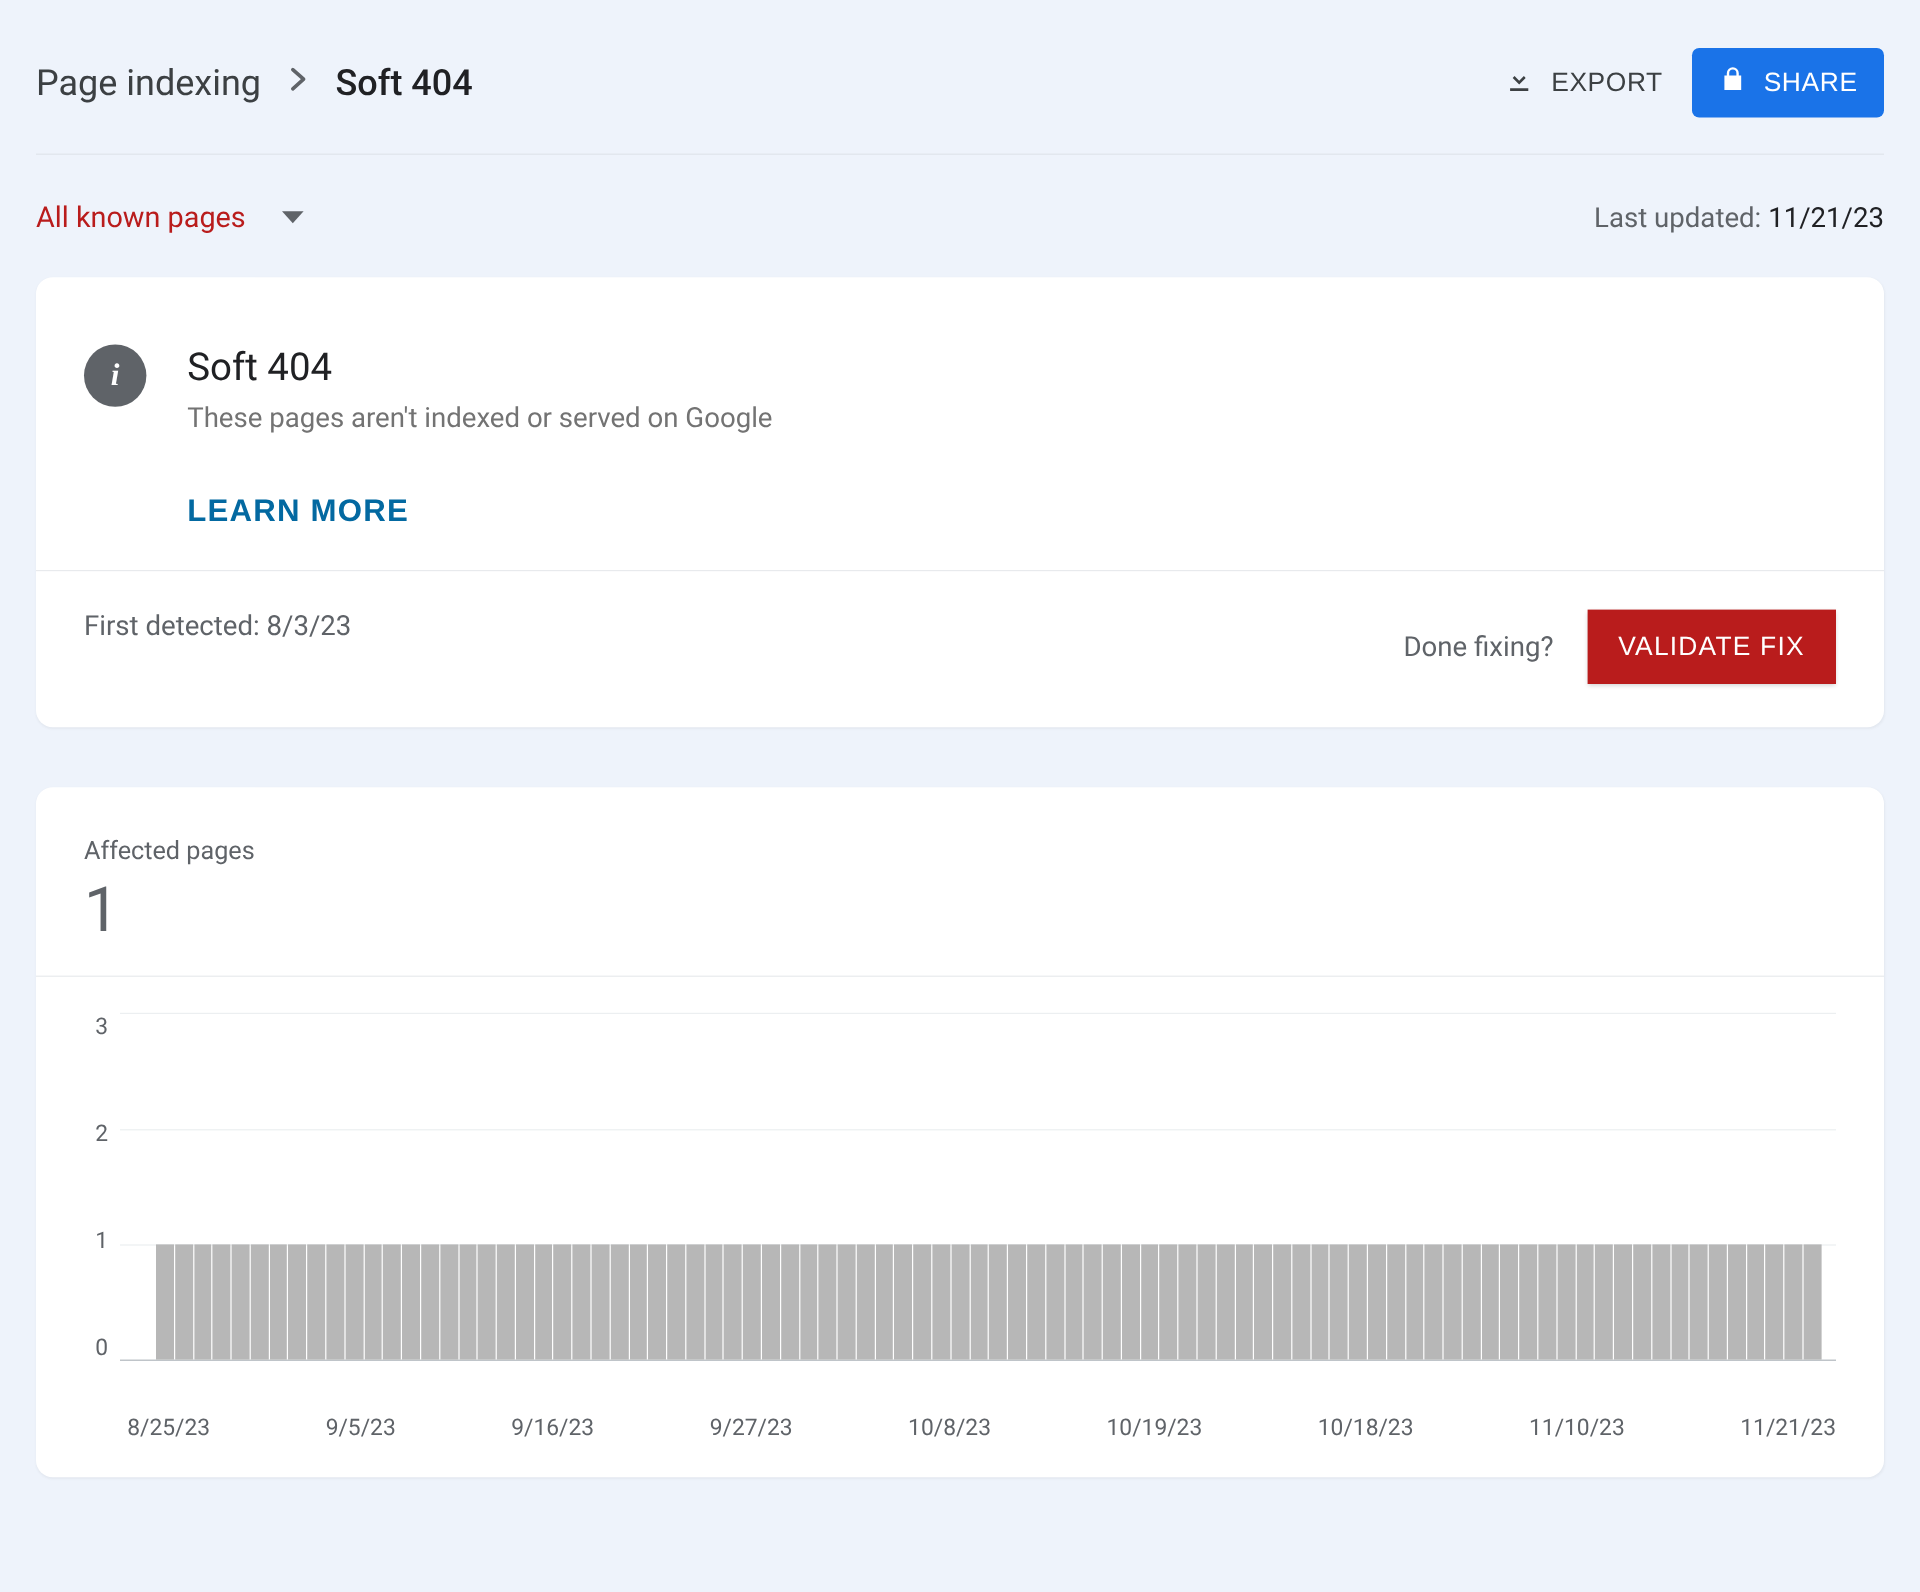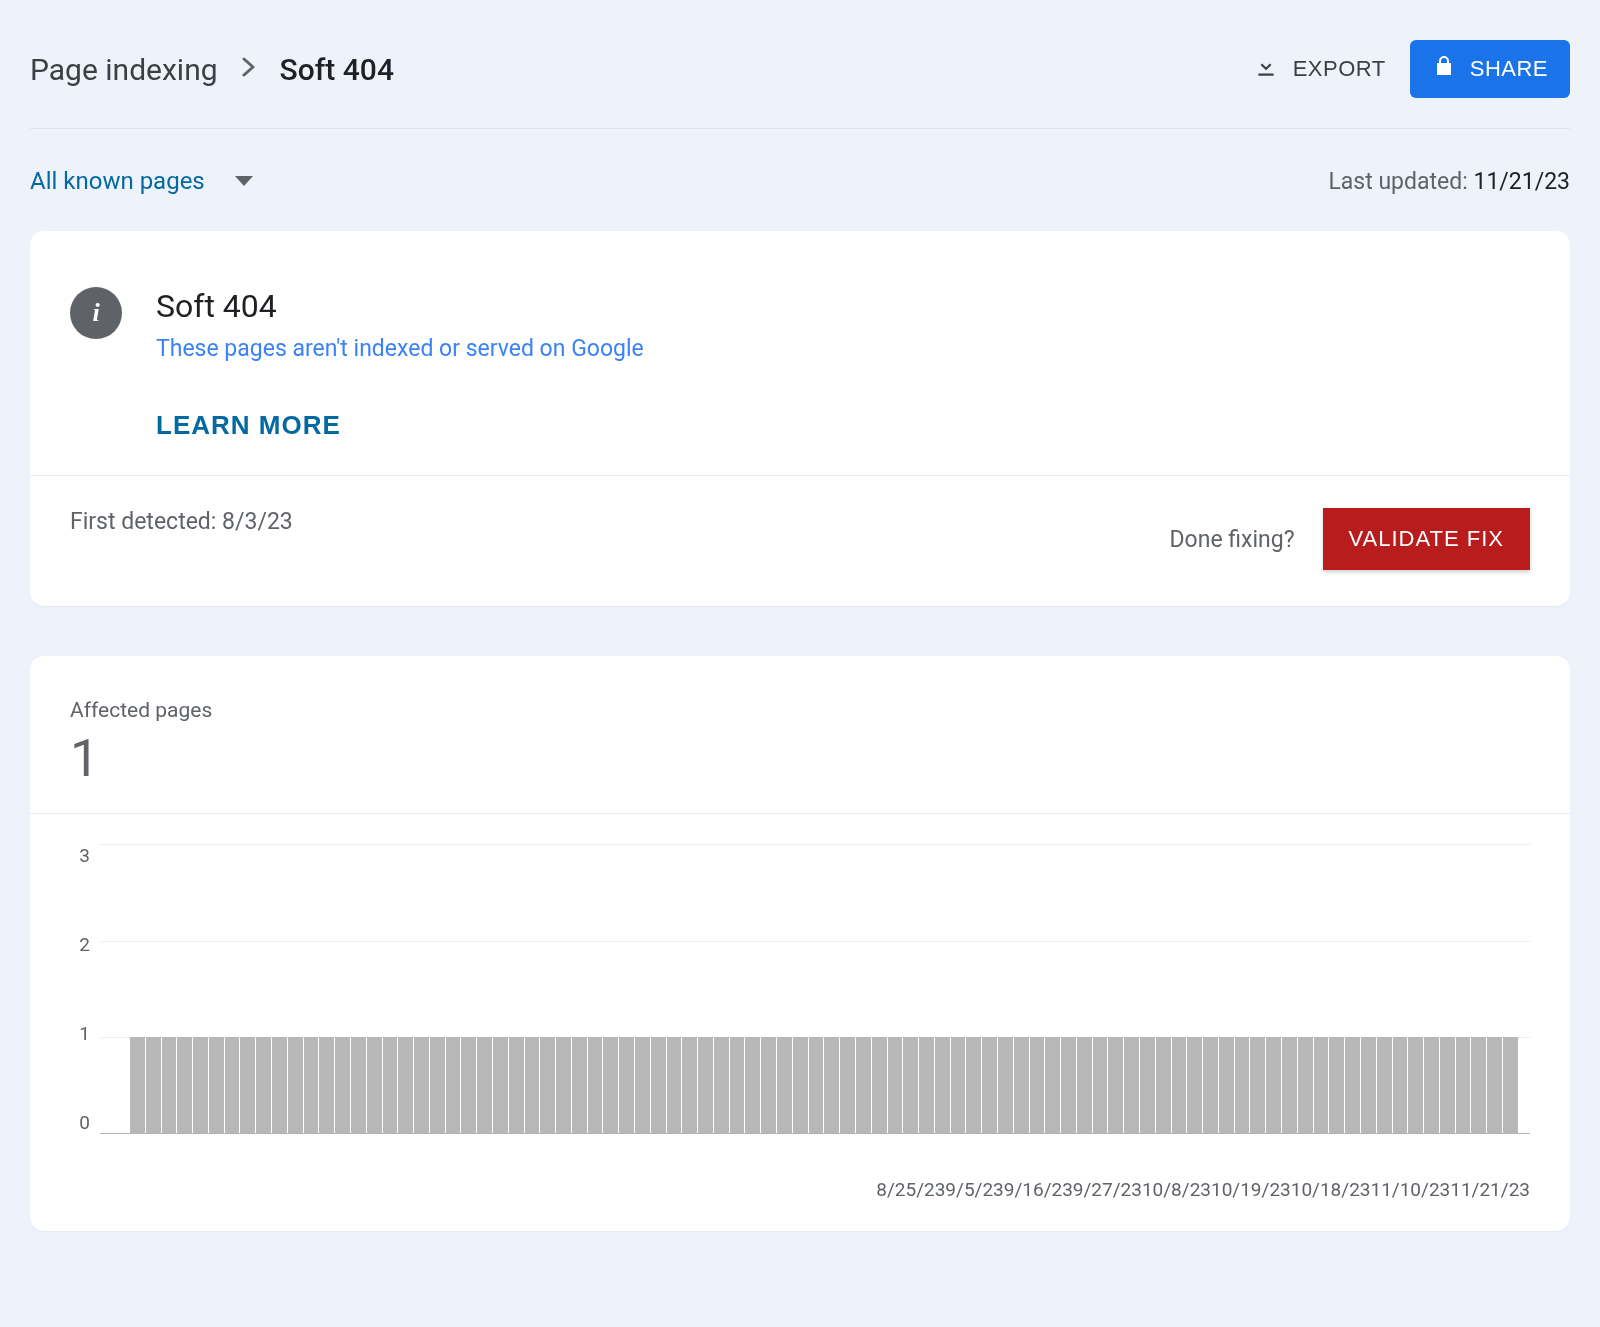--- a/index.html
+++ b/index.html
@@ -67,21 +67,21 @@
     display: flex;
     align-items: center;
     justify-content: space-between;
     padding: 38px 0 36px 0;
   }
   .filter-dropdown {
     display: flex;
     align-items: center;
     gap: 30px;
     font-size: 24px;
-    color: #0369a1;
+    color: #b91c1c;
     cursor: pointer;
   }
   .caret-down {
     width: 0; height: 0;
     border-left: 9px solid transparent;
     border-right: 9px solid transparent;
     border-top: 10px solid #5f6368;
   }
   .last-updated {
     font-size: 23px;
@@ -115,21 +115,21 @@
     flex-shrink: 0;
   }
   .info-text .title {
     font-size: 32px;
     color: #202124;
     font-weight: 400;
     margin-bottom: 10px;
   }
   .info-text .desc {
     font-size: 23px;
-    color: #3b82f6;
+    color: #737373;
     margin-bottom: 48px;
   }
   .learn-more {
     font-size: 26px;
     font-weight: 700;
     letter-spacing: 1px;
     color: #0369a1;
     background: none;
     border: none;
     cursor: pointer;
@@ -222,21 +222,21 @@
     height: 96px;
     display: flex;
     gap: 1px;
   }
   .bar {
     flex: 1;
     background: #b7b7b7;
   }
   .x-axis {
     display: flex;
-    justify-content: flex-end;
+    justify-content: space-between;
     font-size: 19px;
     color: #5f6368;
     padding: 14px 0 0 36px;
   }
 </style>
 </head>
 <body>
 
 <div class="page">
 

